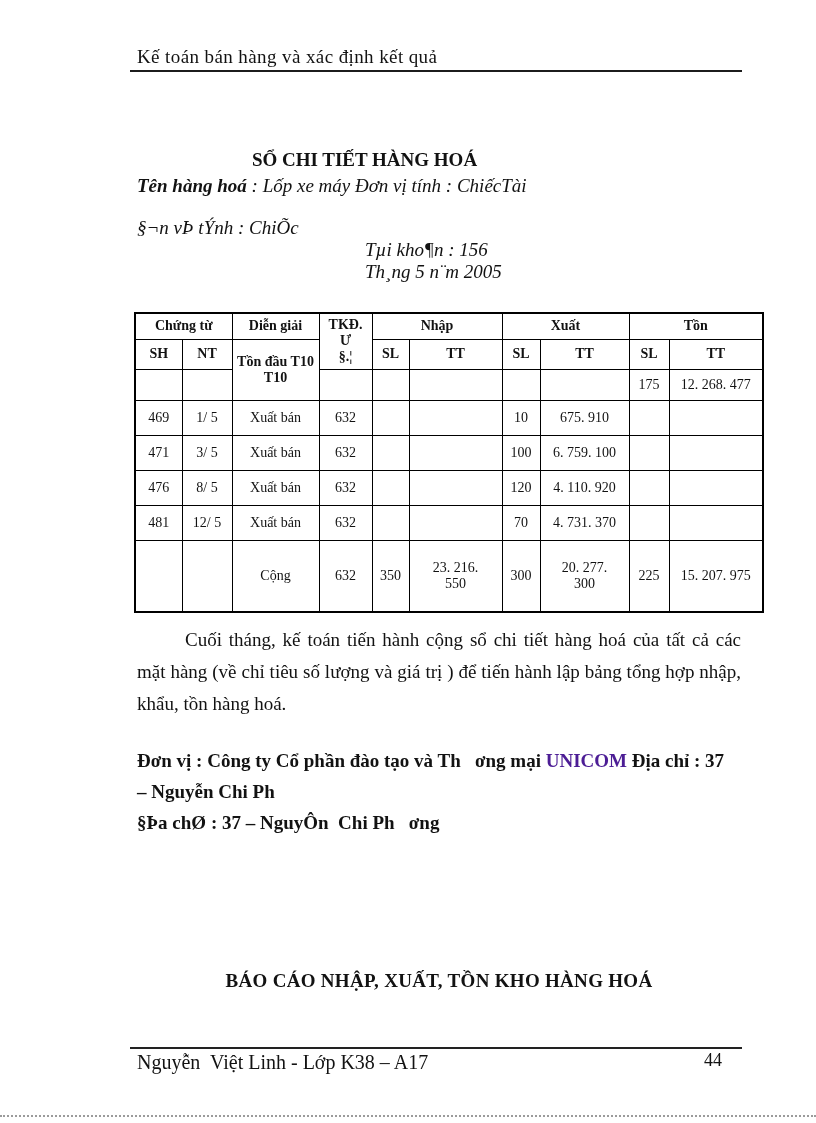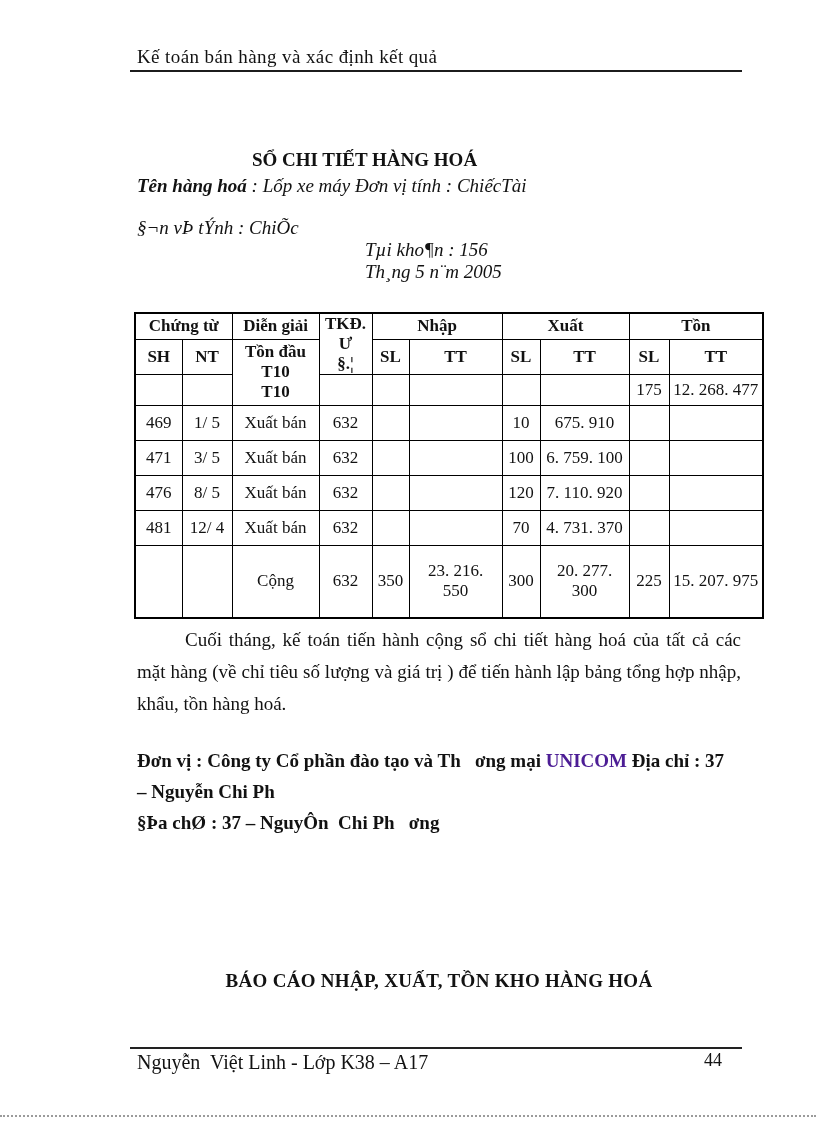--- a/index.html
+++ b/index.html
@@ -21,21 +21,21 @@
   .subtitle{left:137px;top:175px;width:606px;font-size:19px;line-height:22px;font-style:italic;}
   .subtitle .l1{}
   .subtitle b{font-style:italic;}
   .meta{left:137px;top:217px;width:606px;font-size:19px;line-height:22px;font-style:italic;}
   .meta .m1{}
   .meta .m2{margin-left:228px;}
   .meta .m3{margin-left:228px;}
 
   
   .tblwrap{left:134px;top:312px;}
-  table{border-collapse:collapse;table-layout:fixed;width:628px;font-size:17px;border:2px solid #000;}
+  table{border-collapse:collapse;table-layout:fixed;width:628px;font-size:14px;border:2px solid #000;}
   th,td{border:1px solid #000;text-align:center;vertical-align:middle;padding:0 2px;overflow:hidden;font-weight:normal;}
   th{font-weight:bold;}
   tr.h1{height:26px;}
   tr.h2{height:30px;}
   tr.h3{height:31px;}
   tr.hd{height:35px;}
   tr.ht{height:72px;}
 
   
   .para1{left:137px;top:624px;width:604px;font-size:19px;line-height:32px;text-align:justify;text-indent:48px;}
@@ -139,27 +139,27 @@
       <td></td>
     </tr>
     <tr class="hd">
       <td>476</td>
       <td>8/ 5</td>
       <td>Xuất bán</td>
       <td>632</td>
       <td></td>
       <td></td>
       <td>120</td>
-      <td>7. 110. 920</td>
+      <td>4. 110. 920</td>
       <td></td>
       <td></td>
     </tr>
     <tr class="hd">
       <td>481</td>
-      <td>12/ 4</td>
+      <td>12/ 5</td>
       <td>Xuất bán</td>
       <td>632</td>
       <td></td>
       <td></td>
       <td>70</td>
       <td>4. 731. 370</td>
       <td></td>
       <td></td>
     </tr>
     <tr class="ht">

